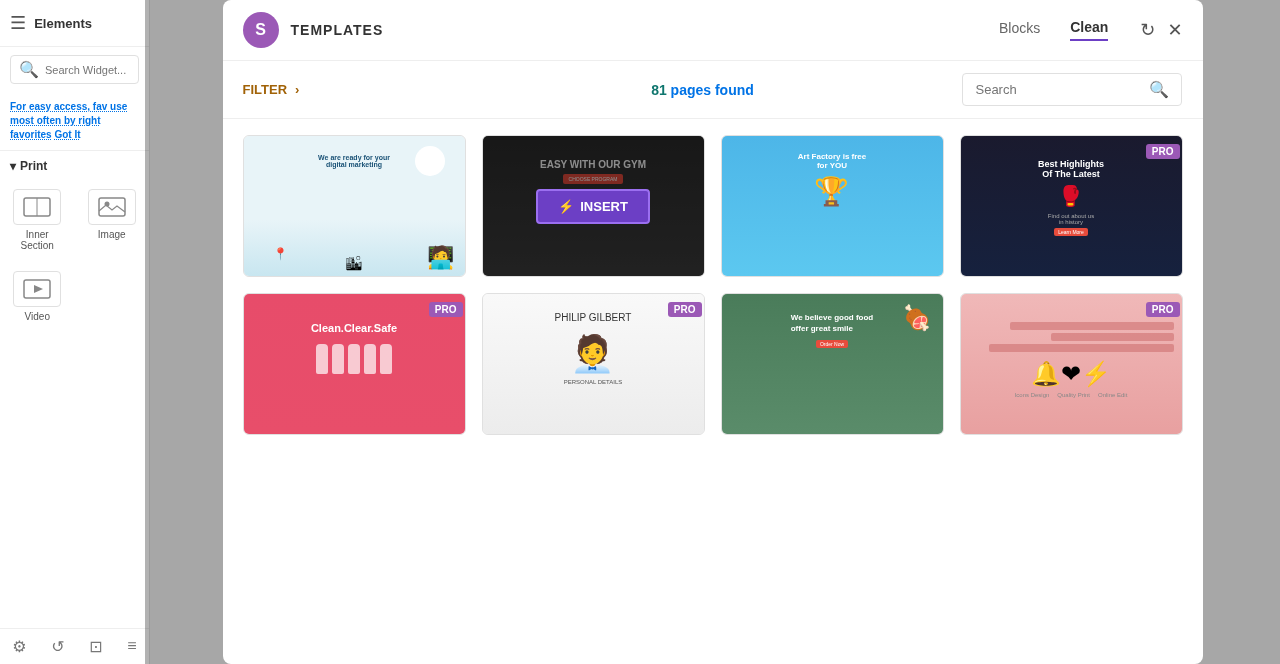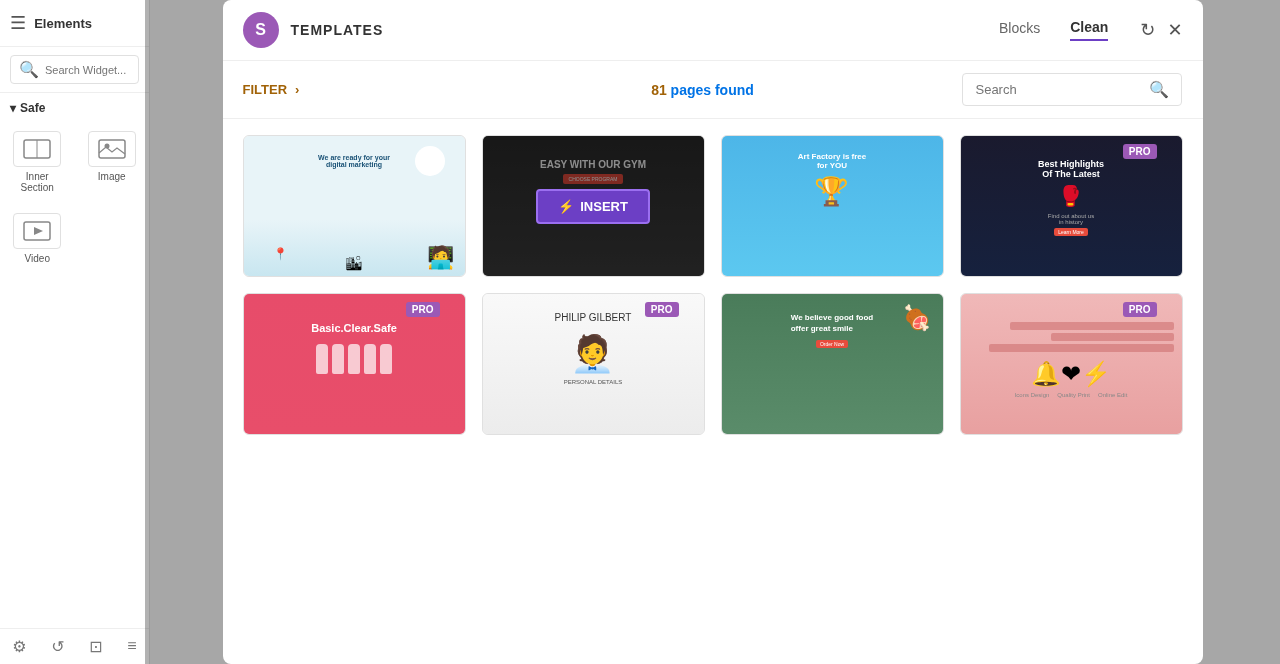--- a/index.html
+++ b/index.html
@@ -274,21 +274,21 @@
       font-size: 13px;
       font-weight: bold;
       cursor: pointer;
       display: flex;
       align-items: center;
       gap: 6px;
     }
     .pro-badge {
       position: absolute;
       top: 8px;
-      right: 25px;
+      right: 2px;
       background: #9b59b6;
       color: white;
       font-size: 10px;
       font-weight: bold;
       padding: 2px 6px;
       border-radius: 3px;
       z-index: 2;
     }
 
     
@@ -447,23 +447,27 @@
 
 <div class="sidebar">
   <div class="sidebar-header">
     <span class="hamburger">☰</span>
     <span class="sidebar-title">Elements</span>
   </div>
   <div class="sidebar-search">
     <span>🔍</span>
     <input type="text" placeholder="Search Widget..." style="">
   </div>
+  <div class="sidebar-hint">
+    <span>For easy access, fav use most often by right favorites</span>
+    <span class="sidebar-hint-link" style="font-weight:bold;text-decoration:underline dotted;color:#0073e6;cursor:pointer;">Got It</span>
+  </div>
   <div class="sidebar-section-title">
     <span>▾</span>
-    <span>Safe</span>
+    <span>Print</span>
   </div>
   <div class="sidebar-items">
     <div class="sidebar-item">
       <div class="sidebar-item-icon">
         <svg width="28" height="20" viewBox="0 0 28 20">
             <rect x="1" y="1" width="26" height="18" rx="2" fill="none" stroke="#888" stroke-width="1.5"></rect>
             <line x1="14" y1="1" x2="14" y2="19" stroke="#888" stroke-width="1"></line>
           </svg>
       </div>
       <span class="sidebar-item-label">Inner Section</span>
@@ -513,21 +517,21 @@
         <span class="modal-action-btn">✕</span>
       </div>
     </div>
 
     <div class="filter-bar">
       <div class="filter-label">
         <span>FILTER</span>
         <span>›</span>
       </div>
       <div class="filter-count">
-        <span style="color:#a16207;font-weight:bold;">81</span>
+        <span style="color:#0f766e;font-weight:bold;">81</span>
         <span> pages found</span>
       </div>
       <div class="filter-search">
         <input type="text" placeholder="Search" style="">
         <span>🔍</span>
       </div>
     </div>
 
     <div class="templates-grid">
 
@@ -586,21 +590,21 @@
         </div>
         <div class="card-overlay">
           <button class="insert-btn">INSERT</button>
         </div>
       </div>
 
       <div class="template-card">
         <div class="card-image card-bg-clean">
           <div class="tpl-content" style="position:relative;">
             <div class="pro-badge">PRO</div>
-            <div class="tpl-clean-text">Basic.Clear.Safe</div>
+            <div class="tpl-clean-text">Clean.Clear.Safe</div>
             <div class="tpl-bottles">
               <div class="tpl-bottle"></div>
               <div class="tpl-bottle"></div>
               <div class="tpl-bottle"></div>
               <div class="tpl-bottle"></div>
               <div class="tpl-bottle"></div>
             </div>
           </div>
         </div>
         <div class="card-overlay">

